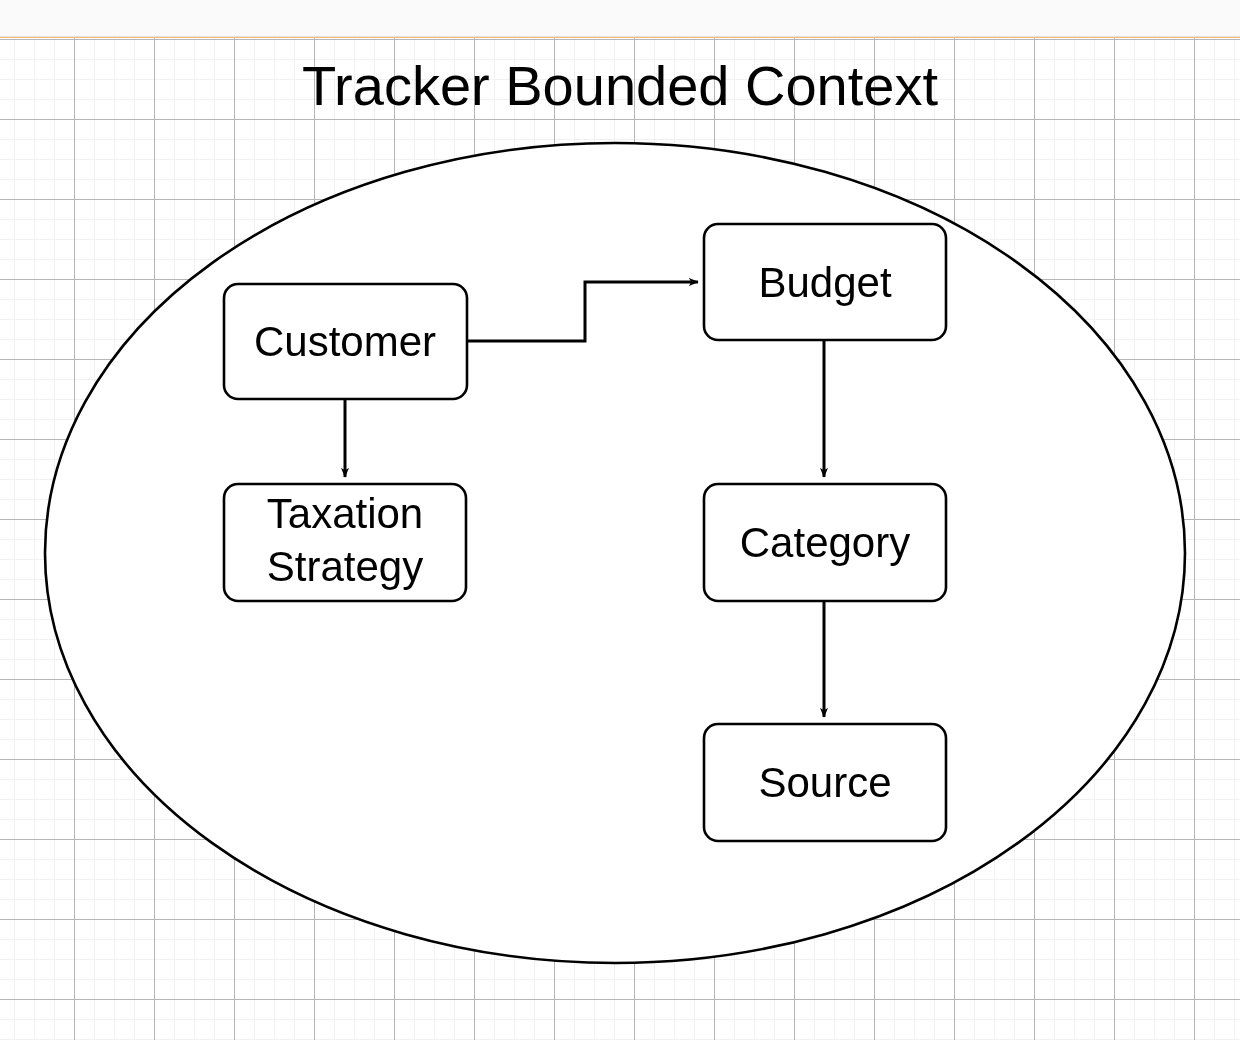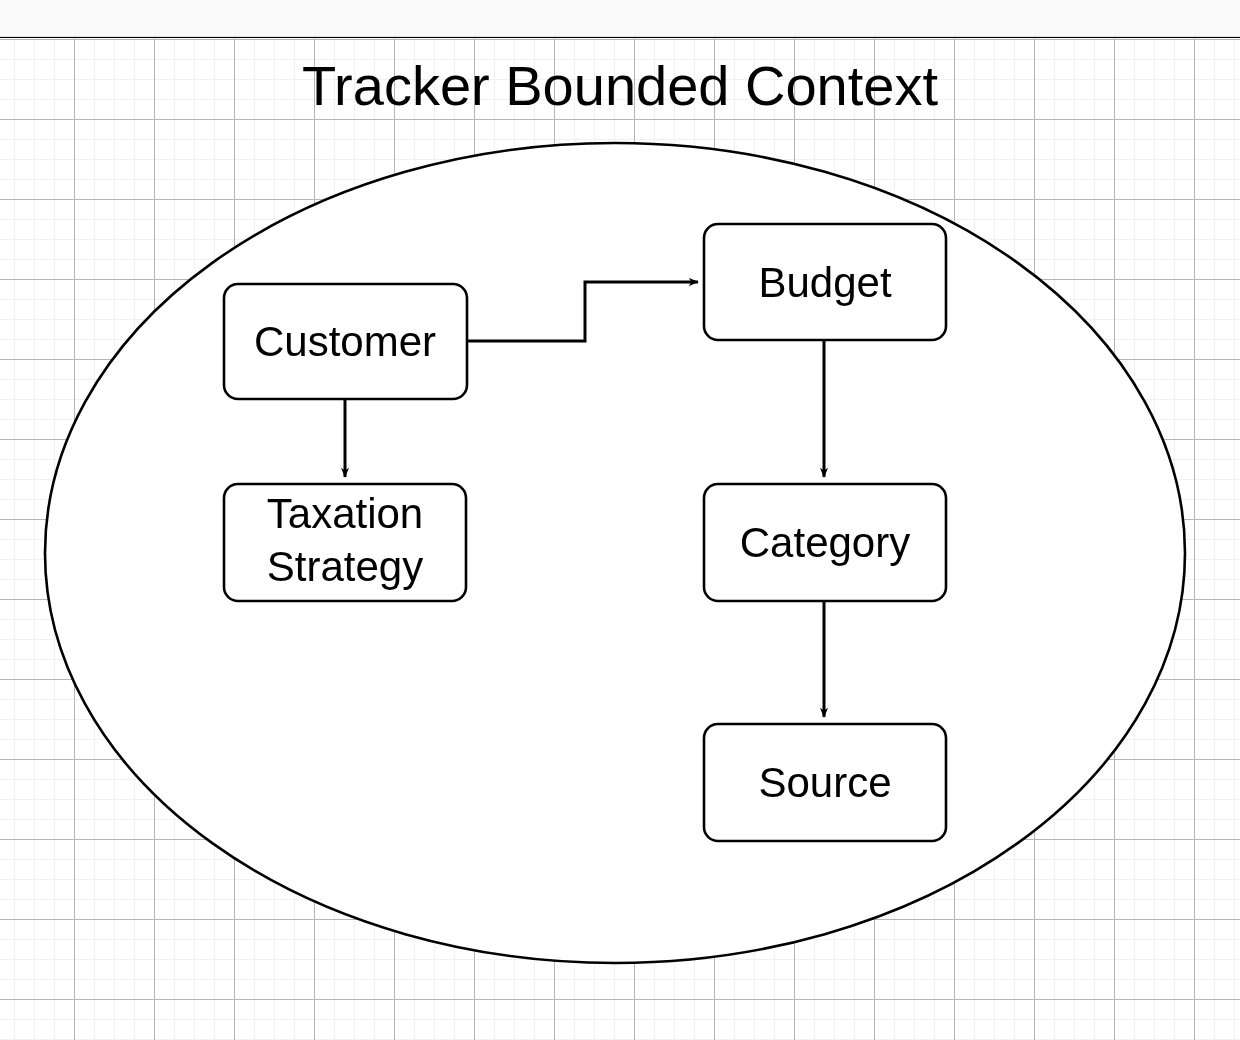--- a/index.html
+++ b/index.html
@@ -10,21 +10,21 @@
     overflow: hidden;
     background: #ffffff;
     font-family: "Liberation Sans", sans-serif;
   }
 
   #app {
     position: relative;
     width: 1240px;
     height: 1040px;
     overflow: hidden;
-    background: #000000;
+    background: #fdba74;
   }
 
   
   #toolbar {
     position: absolute;
     left: 0;
     top: 0;
     width: 1240px;
     height: 37px;
     background: #fafafa;

